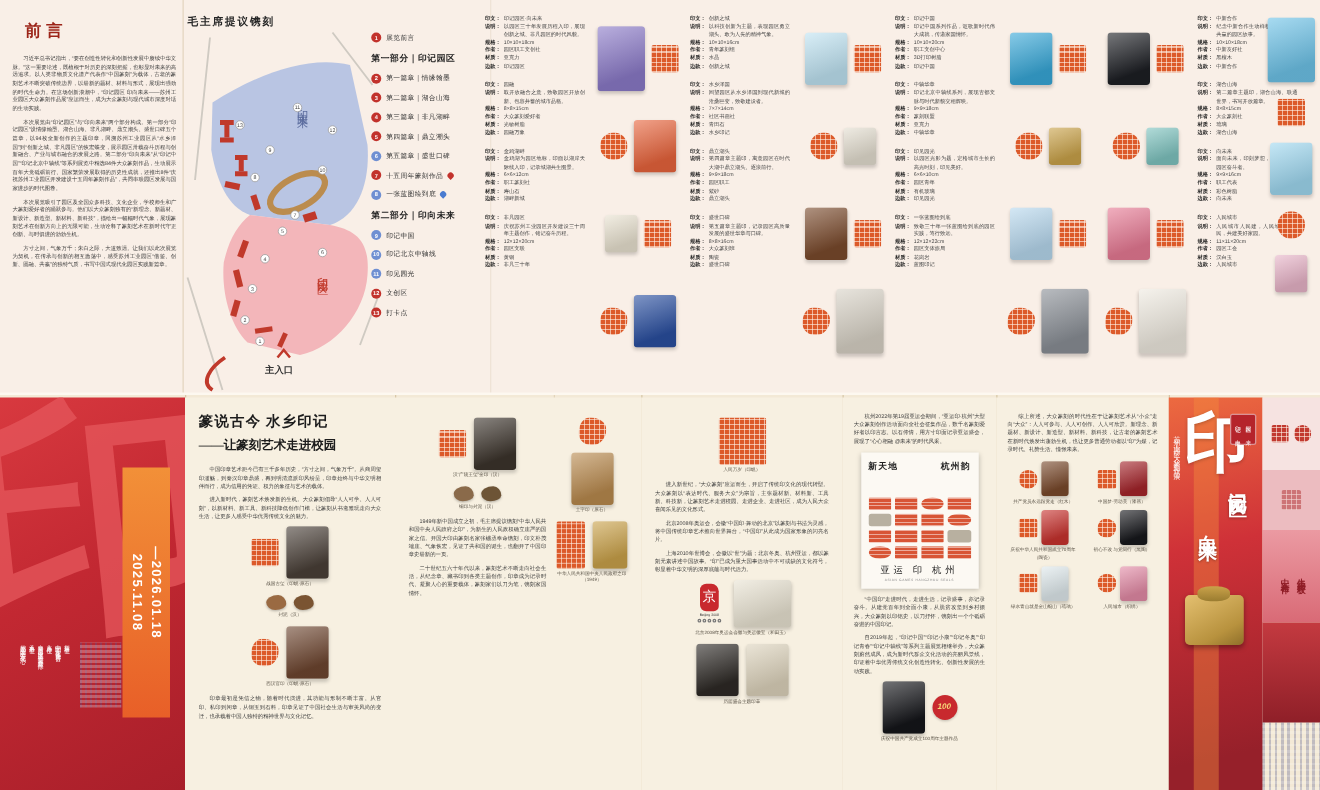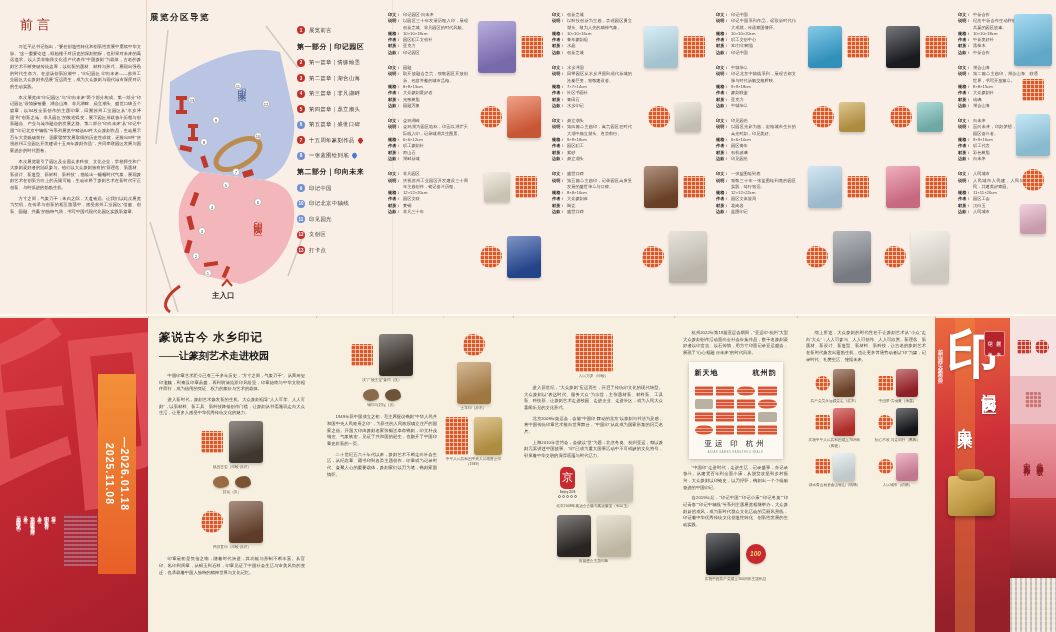--- a/index.html
+++ b/index.html
@@ -7,21 +7,21 @@
   body { font-family:"Liberation Sans","DejaVu Sans",sans-serif; background:#e8e0d0; }
   .sheet { position:relative; width:1056px; height:632px; overflow:hidden; background:#f9efe7; }
   .abs { position:absolute; }
 
   
   .top-half { position:absolute; left:0; top:0; width:1056px; height:316px; background:#f9efe7; }
   .crease-v { position:absolute; top:0; width:1px; background:#e3d5c0; }
   .half-gap { position:absolute; left:0; top:314px; width:1056px; height:2px; background:#fdf8f0; z-index:5; }
 
   .preface { left:10px; top:12px; width:131px; }
-  .preface h1 { font-family:"Liberation Serif","DejaVu Serif",serif; font-size:13px; font-weight:normal;
+  .preface h1 { font-family:"Liberation Serif","DejaVu Serif",serif; font-size:13px; font-weight:bold;
                 color:#9c2418; letter-spacing:4px; margin:4px 0 10px 10px; }
   .t4 { font-size:4.3px; line-height:1.55; color:#3c3c3c; text-align:justify; }
   .t4 p, p.t4 { text-indent:2em; margin-bottom:4px; }
 
   .map-title { left:150px; top:12px; font-size:8.5px; font-weight:bold; color:#262626; letter-spacing:1.5px; }
   #mapsvg { position:absolute; left:146px; top:24px; }
 
   .legend { left:297px; top:26px; width:92px; }
   .lrow { display:flex; align-items:center; margin-bottom:7.5px; }
   .lnum { width:8px; height:8px; border-radius:50%; color:#fff; font-size:4.5px; font-weight:bold;
@@ -88,21 +88,21 @@
   .b2008g { width:15px; height:22px; background:#c8292e; border-radius:5px 6px 4px 5px; color:#fff;
             font-family:"Liberation Serif",serif; font-size:11px; display:flex; align-items:center; justify-content:center; }
   .b2008t { font-style:normal; font-size:2.8px; color:#333; margin-top:1.5px; }
   .rings { display:flex; gap:1px; margin-top:1px; }
   .rings i { width:3px; height:3px; border:.6px solid #777; border-radius:50%; }
   .badge100 { display:inline-flex; width:20px; height:20px; border-radius:50%; background:#c8292e;
               color:#f5d879; font-size:6.5px; font-weight:bold; font-style:italic;
               align-items:center; justify-content:center; box-shadow:0 1px 2px rgba(0,0,0,.2); }
 
   .poster { width:94px; margin:5px auto 6px; background:#fcf9f3; box-shadow:0 1px 4px rgba(0,0,0,.25); padding:6px 6px 5px; }
-  .poster-head { display:flex; justify-content:space-between; align-items:flex-start; margin-bottom:8px; }
+  .poster-head { display:flex; justify-content:space-between; align-items:flex-start; margin-bottom:20px; }
   .poster-head b { font-family:"Liberation Serif",serif; font-size:7px; color:#222; letter-spacing:1px; }
   .poster-grid { display:grid; grid-template-columns:repeat(4,1fr); gap:3px; margin-bottom:4px; }
   .pcell { height:10px; background:#d85535; border-radius:1px;
            background-image:repeating-linear-gradient(0deg, rgba(255,255,255,.5) 0 .7px, transparent .7px 3px); }
   .pcell.ci { border-radius:50%; } .pcell.sk { background:#b8b0a0; background-image:none; border-radius:2px; }
   .poster-bottom { font-family:"Liberation Serif",serif; font-size:7.5px; letter-spacing:3px; text-align:center; color:#1a1a1a; }
   .poster-eng { font-size:2.6px; text-align:center; color:#888; letter-spacing:.5px; margin-top:2px; }
 
   .egrid { display:grid; grid-template-columns:1fr 1fr; gap:4px 6px; margin-top:6px; }
   .ecell .figrow { gap:3px; }
@@ -152,21 +152,21 @@
     <div class="abs preface">
       <h1>前言</h1>
       <div class="t4">
           <p class="t4">习近平总书记指出，“要在创造性转化和创新性发展中赓续中华文脉。”这一重要论述，既植根于对历史的深刻把握，也彰显对未来的高远追求。以人类非物质文化遗产代表作“中国篆刻”为载体，古老的篆刻艺术不断突破传统边界，以崭新的题材、材料与形式，展现出强劲的时代生命力。在这场创新浪潮中，“印记园区 印向未来——苏州工业园区大众篆刻作品展”应运而生，成为大众篆刻与现代城市深度对话的生动实践。</p>
           <p class="t4">本次展览由“印记园区”与“印向未来”两个部分构成。第一部分“印记园区”设情缘翰墨、湖合山海、非凡湖畔、鼎立潮头、盛世口碑五个篇章，以94枚全新创作的主题印章，回溯苏州工业园区从“水乡泽国”到“创新之城、非凡园区”的恢宏蝶变，展示园区卅载奋斗历程与创新融合、产业与城市融合的发展之路。第二部分“印向未来”从“印记中国”“印记北京中轴线”等系列展览中精选84件大众篆刻作品，生动展示百年大党砥砺前行、国家繁荣发展取得的历史性成就，还推出8件“庆祝苏州工业园区开发建设十五周年篆刻作品”，共同串联园区发展与国家进步的时代图卷。</p>
           <p class="t4">本次展览吸引了园区及全国众多科技、文化企业，学校师生和广大篆刻爱好者的踊跃参与。他们以大众篆刻独有的“新理念、新题材、新设计、新造型、新材料、新科技”，描绘出一幅幅时代气象，展现篆刻艺术在创新方向上的无限可能，生动诠释了篆刻艺术在新时代守正创新、与时俱进的勃勃生机。</p>
           <p class="t4">方寸之间，气象万千；朱白之际，大道致远。让我们以此次展览为契机，在传承与创新的相互激荡中，感受苏州工业园区“借鉴、创新、圆融、共赢”的独特气质，书写中国式现代化园区实践新篇章。</p>
         </div>
     </div>
 
-    <div class="abs map-title">展览分区导览</div>
+    <div class="abs map-title">毛主席提议镌刻</div>
     <svg id="mapsvg" width="158" height="290" viewBox="0 0 158 290">
       <path d="M22,6 L10,120 M120,2 L152,44 M4,198 L32,288 M142,252 L157,212" stroke="#cfcac2" stroke-width="1.5" fill="none"></path>
       <path d="M24,58 C62,34 102,20 134,28 L148,92 C150,120 142,148 118,156 L54,148 C36,142 27,120 23,96 Z" fill="#b9c5e3"></path>
       <path d="M54,148 L118,156 C140,160 150,170 148,196 C146,226 122,254 94,260 L52,250 C38,236 31,210 33,186 C37,168 44,156 54,148 Z" fill="#f3b6ba"></path>
       <ellipse cx="92" cy="130" rx="24" ry="12" fill="none" stroke="#bb8c4e" stroke-width="5" transform="rotate(-28 92 130)"></ellipse>
       <g fill="#c0392b">
         <rect x="30" y="72" width="11" height="4"></rect>
           <rect x="33.5" y="76" width="4" height="10"></rect>
           <rect x="30" y="86" width="11" height="4"></rect>
         <rect x="42" y="100" width="10" height="4"></rect>

